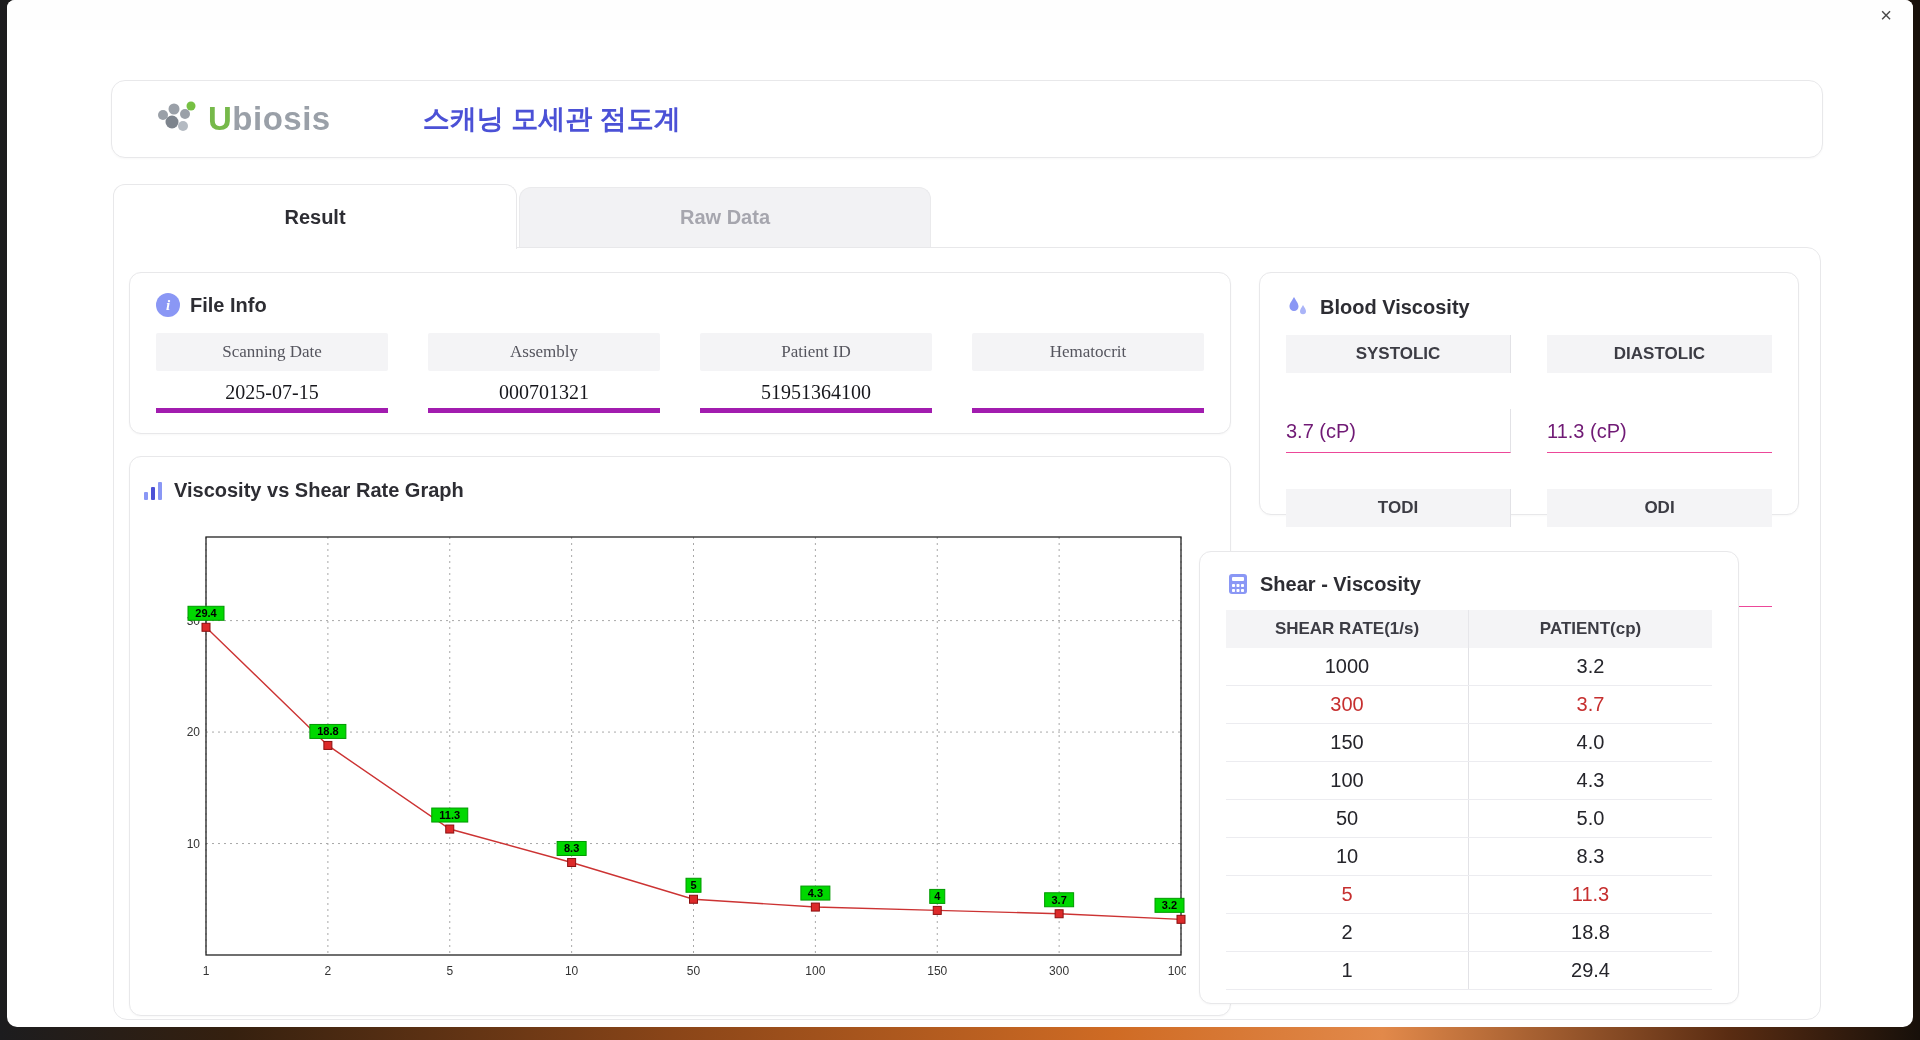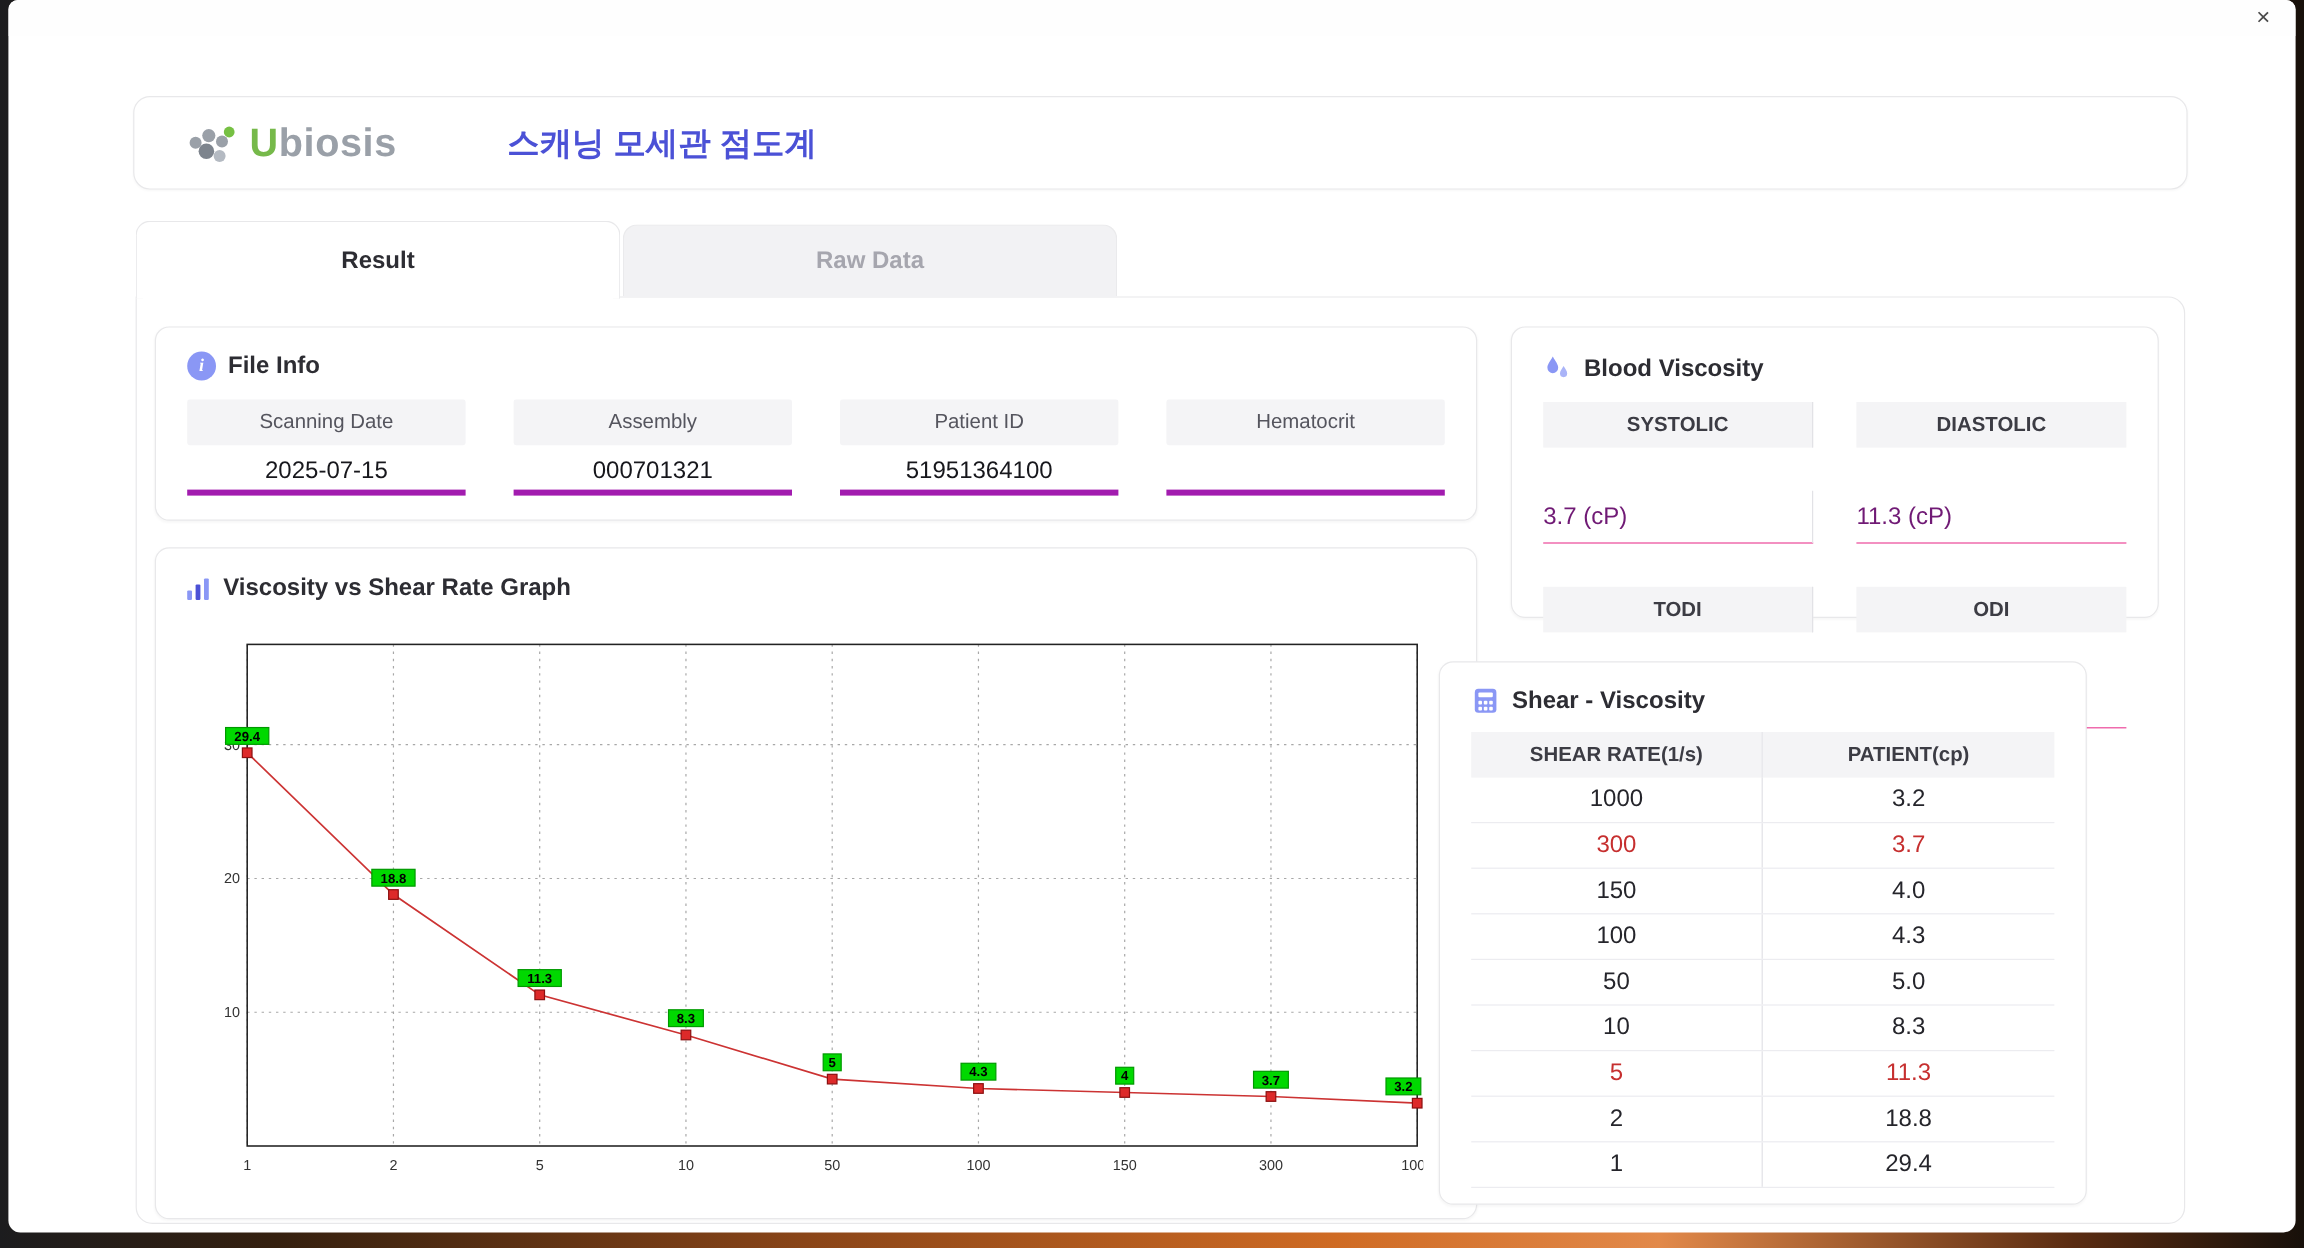--- a/index.html
+++ b/index.html
@@ -16,21 +16,21 @@
   .titlebar { position:absolute; left:0; top:0; right:0; height:30px; background:#fefefe; }
   .close-btn {
     position:absolute; right:14px; top:2px; width:26px; height:26px;
     display:flex; align-items:center; justify-content:center;
     font-size:20px; color:#4a4a4a; cursor:pointer;
   }
   .card { position:absolute; background:#fff; border:1px solid #e8e8ea; border-radius:14px; box-shadow:0 1px 2px rgba(0,0,0,0.03); }
 
   
   .header-card { left:104px; top:80px; width:1712px; height:78px; display:flex; align-items:center; padding-left:42px; }
-  .brand { display:flex; align-items:flex-end; }
+  .brand { display:flex; align-items:flex-start; }
   .brand svg { margin-right:8px; }
   .brand-text { font-size:33px; font-weight:600; letter-spacing:0.5px; }
   .brand-u { color:#76b94a; }
   .brand-rest { color:#9aa0a8; }
   .app-title { margin-left:92px; font-size:27px; font-weight:700; color:#4b51d6; }
 
   
   .tab { display:flex; align-items:center; justify-content:center; font-size:20px; cursor:pointer; }
   .tab-result {
     position:absolute; left:106px; top:184px; width:404px; height:65px; z-index:2;
@@ -50,27 +50,27 @@
   
   .card-title { display:flex; align-items:center; gap:10px; font-size:20px; font-weight:700; color:#2d2d33; }
 
   
   .fileinfo-card { left:122px; top:272px; width:1102px; height:162px; z-index:3; padding:20px 26px 0 26px; border-radius:12px; }
   .icon-info {
     width:24px; height:24px; border-radius:50%; background:#8a97f5; color:#fff;
     display:inline-flex; align-items:center; justify-content:center;
     font-size:15px; font-weight:700; font-family:"Liberation Serif", serif; font-style:italic;
   }
-  .fi-fields { display:flex; gap:40px; margin-top:16px; }
+  .fi-fields { display:flex; gap:40px; margin-top:16px;font-family:Liberation Serif, serif; }
   .fi-field { flex:1; }
   .fi-label { background:#f4f4f6; height:38px; line-height:38px; text-align:center; color:#55555e; font-size:17px; border-radius:2px; }
   .fi-value { height:42px; line-height:42px; text-align:center; font-size:20px; color:#17171c; border-bottom:5px solid #a21caf; }
 
   
-  .graph-card { left:122px; top:456px; width:1102px; height:560px; z-index:3; padding:22px 0 0 24px; border-radius:12px; }
+  .graph-card { left:122px; top:456px; width:1102px; height:560px; z-index:3; padding:22px 0 0 12px; border-radius:12px; }
   .chart-wrap { position:absolute; left:46px; top:74px; width:1010px; height:470px; }
   .chart-wrap svg { width:100%; height:100%; }
 
   
   .bv-card { left:1252px; top:272px; width:540px; height:243px; z-index:3; padding:22px 26px 0 26px; border-radius:12px; }
   .bv-grid { display:grid; grid-template-columns:1fr 1fr; margin-top:16px;gap:36px; }
   .bv-head { background:#f4f4f6; height:38px; line-height:38px; text-align:center; font-size:17px; color:#3c3c44; font-weight:600; }
   .bv-val { height:44px; line-height:44px; text-align:left; font-size:20px; color:#701a75; border-bottom:1px solid #ec4899; }
   .col-div { border-right:1px solid #e2e2e6; }
 

